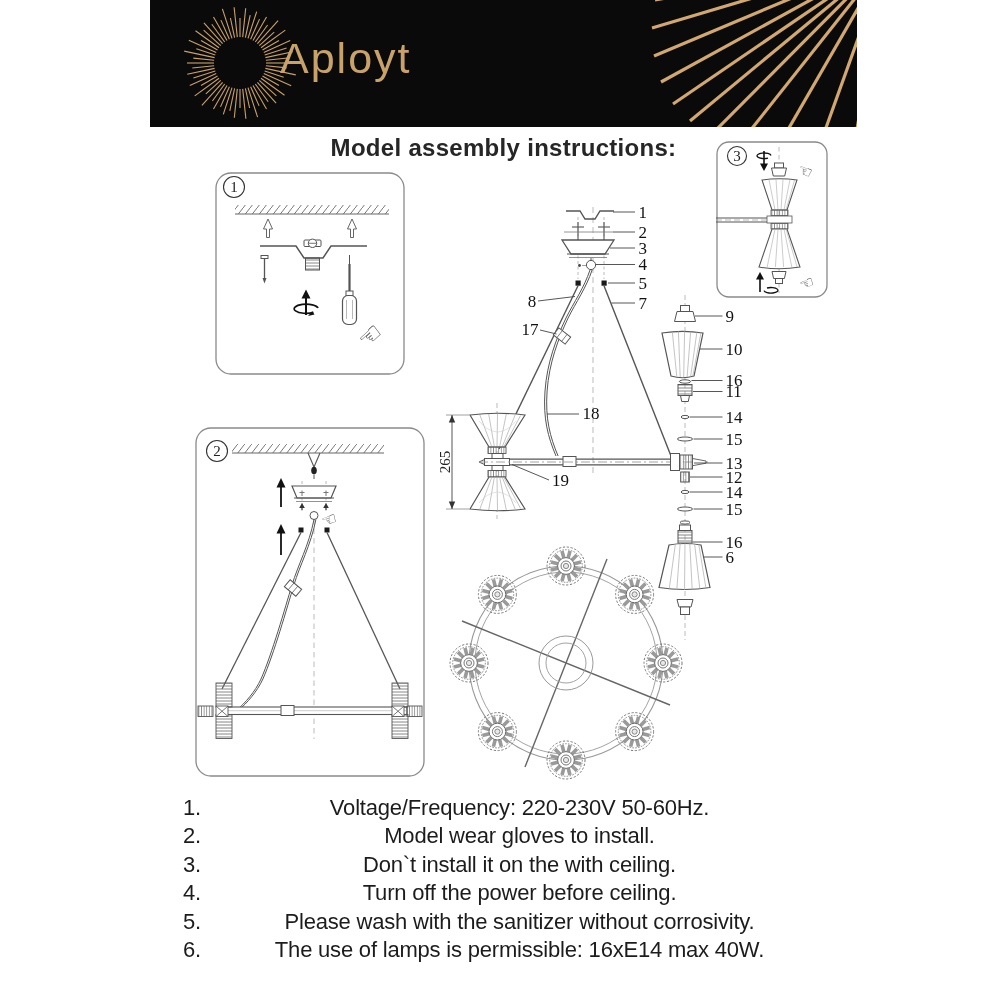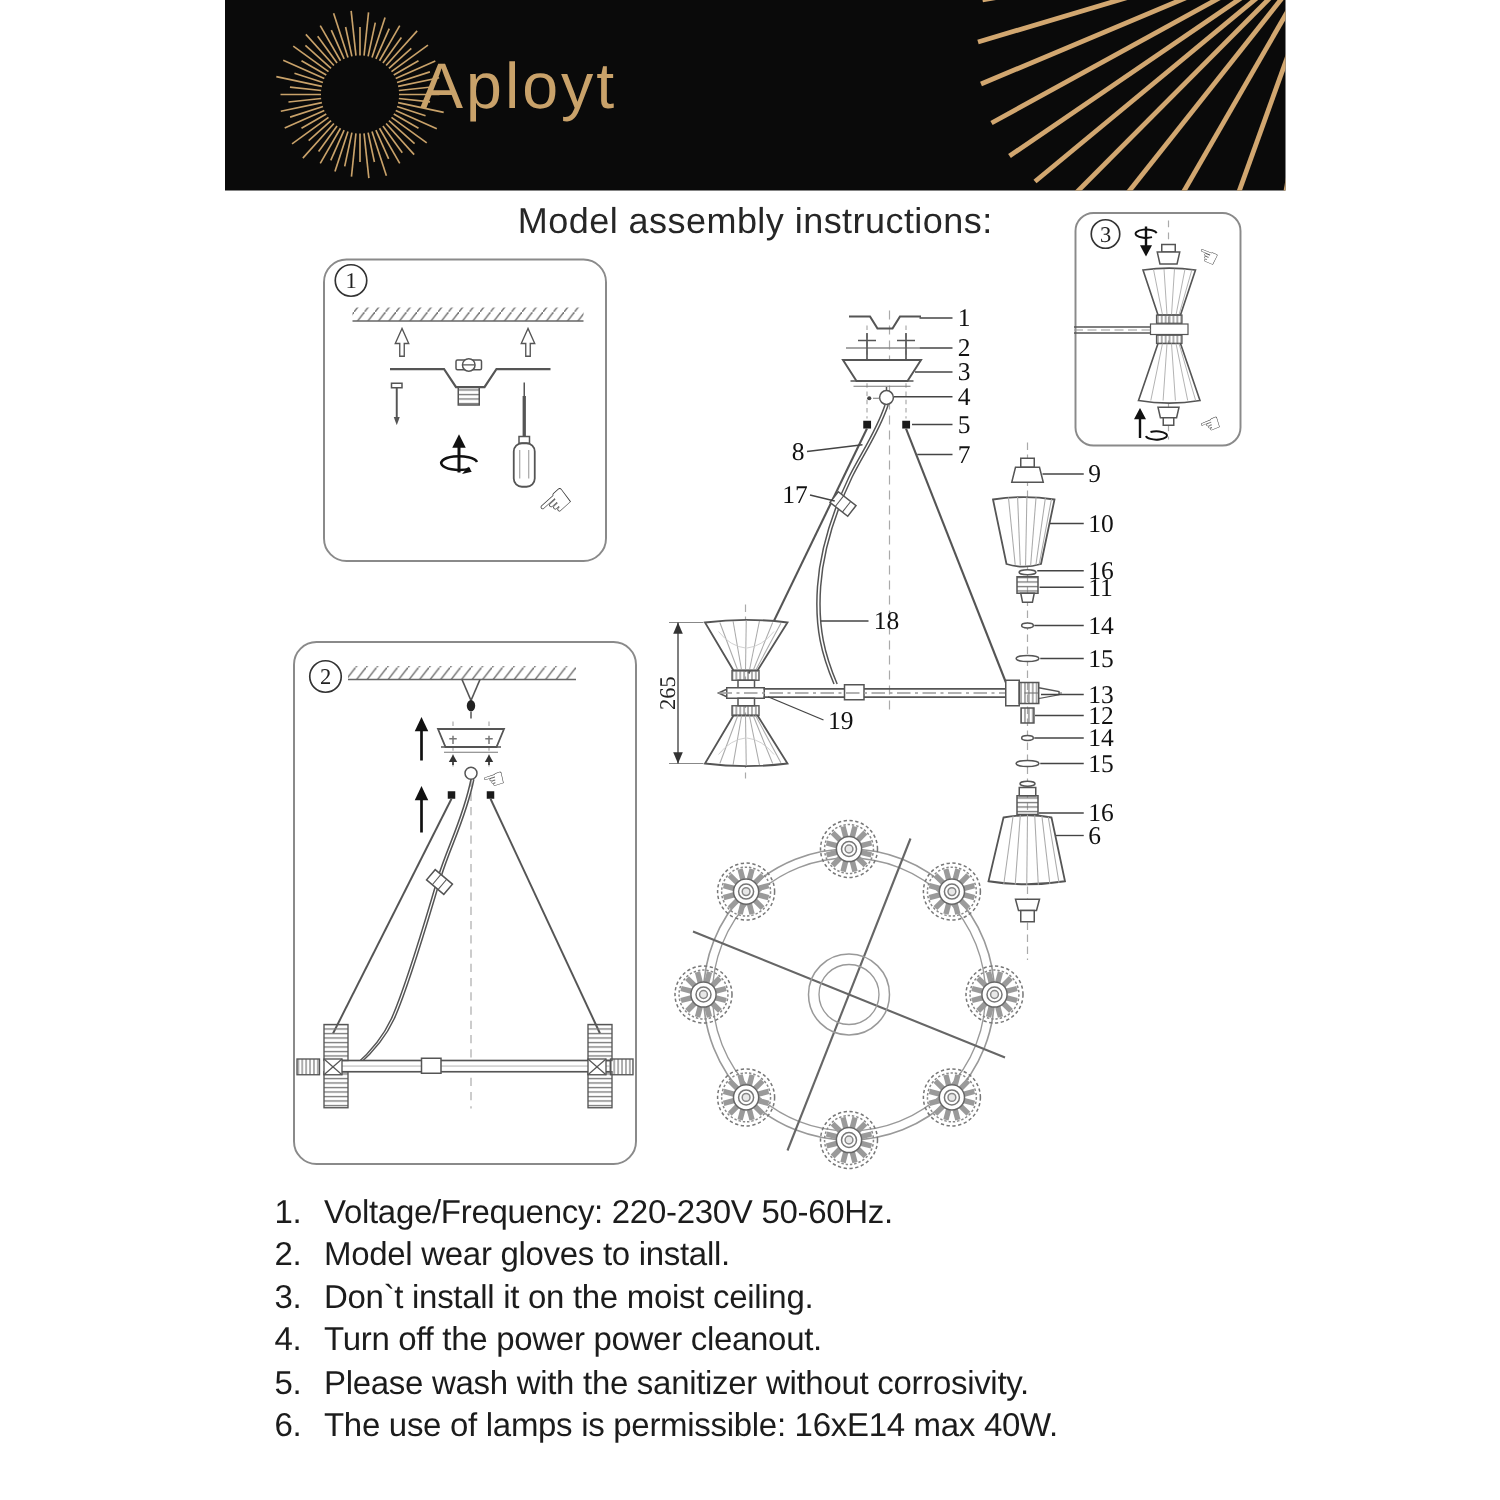--- a/index.html
+++ b/index.html
@@ -5,29 +5,29 @@
   html,body{margin:0;padding:0;background:#ffffff;}
   #page{position:relative;width:1000px;height:1000px;background:#ffffff;overflow:hidden;
         font-family:"Liberation Sans",sans-serif;}
   
   .header{position:absolute;left:150px;top:0;width:707px;height:127px;background:#0a0a0a;}
   .header svg{position:absolute;left:0;top:0;}
   .brand{position:absolute;left:130px;top:34px;font-size:43px;font-weight:400;
          letter-spacing:2px;color:#c9a26a;font-family:"Liberation Sans",sans-serif;}
   
   .title-wrap{position:absolute;left:150px;top:133px;width:707px;text-align:center;color:#262626;}
-  .title-line{font-size:24px;font-weight:400;letter-spacing:.3px;line-height:29px;}
+  .title-line{font-size:24px;font-weight:700;letter-spacing:.3px;line-height:29px;}
   
   .fig{position:absolute;}
   
   .instructions{position:absolute;left:183px;top:797px;width:640px;color:#1c1c1c;}
   .instr-row{display:flex;align-items:baseline;margin-bottom:6px;line-height:22.4px;
              font-size:22px;letter-spacing:-0.2px;}
   .instr-num{width:33px;flex:0 0 33px;}
-  .instr-text{flex:1;}
+  .instr-text{flex:1;text-align:center;}
   svg text.callout{font-family:"Liberation Serif",serif;font-size:17px;fill:#111;}
   svg text.circnum{font-family:"Liberation Serif",serif;font-size:15px;fill:#222;}
   svg text.dim{font-family:"Liberation Serif",serif;font-size:15px;fill:#222;}
   svg text.hand{font-family:"DejaVu Sans",sans-serif;fill:#333;}
 </style>
 </head>
 <body>
 
 <div id="page">
 
@@ -687,25 +687,25 @@
     <div class="instr-row">
       <span class="instr-num">1.</span>
       <span class="instr-text">Voltage/Frequency: 220-230V 50-60Hz.</span>
     </div>
     <div class="instr-row">
       <span class="instr-num">2.</span>
       <span class="instr-text">Model wear gloves to install.</span>
     </div>
     <div class="instr-row">
       <span class="instr-num">3.</span>
-      <span class="instr-text">Don`t install it on the moist ceiling.</span>
+      <span class="instr-text">Don`t install it on the with ceiling.</span>
     </div>
     <div class="instr-row">
       <span class="instr-num">4.</span>
-      <span class="instr-text">Turn off the power power cleanout.</span>
+      <span class="instr-text">Turn off the power before ceiling.</span>
     </div>
     <div class="instr-row">
       <span class="instr-num">5.</span>
       <span class="instr-text">Please wash with the sanitizer without corrosivity.</span>
     </div>
     <div class="instr-row">
       <span class="instr-num">6.</span>
       <span class="instr-text">The use of lamps is permissible: 16xE14 max 40W.</span>
     </div>
   </div>

